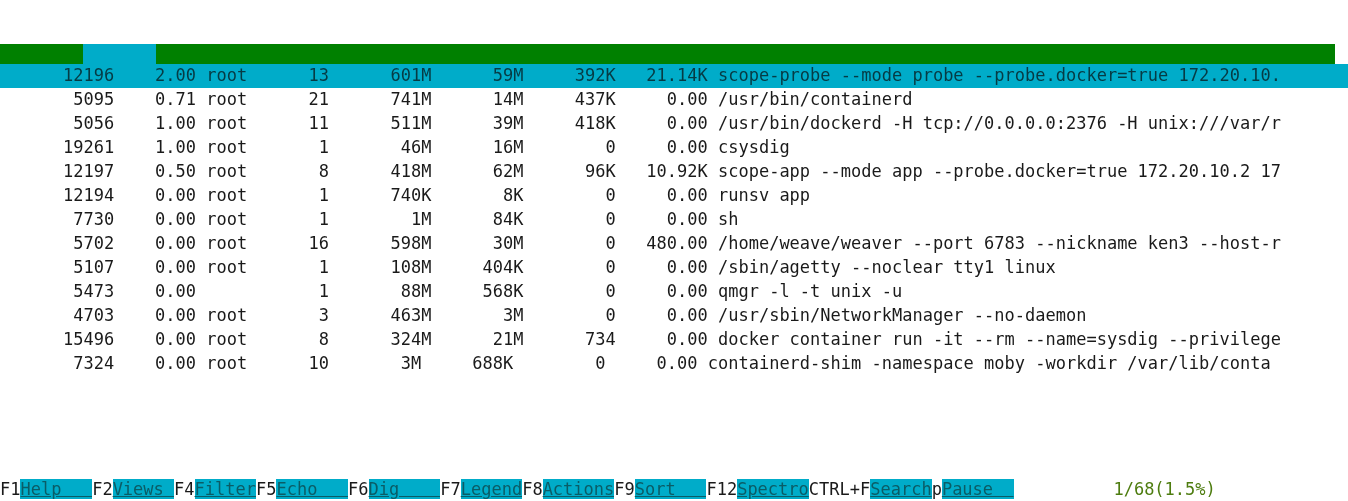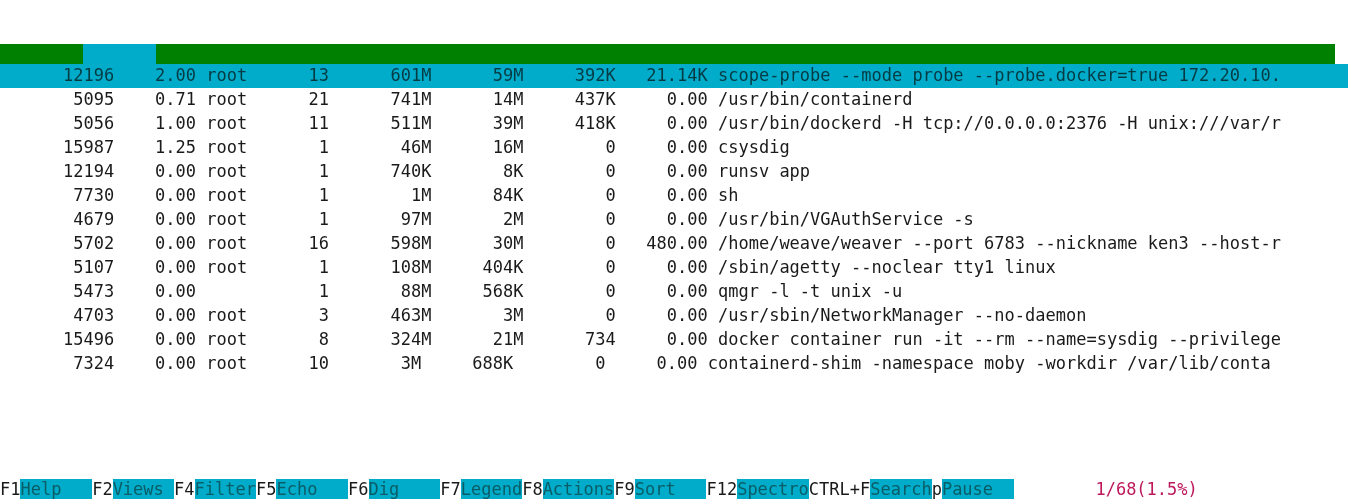--- a/index.html
+++ b/index.html
@@ -89,23 +89,25 @@
     background: #ffffff;
   }
   .fnbar .key {
     color: #1a1a1a;
     background: #ffffff;
     text-align: right;
   }
   .fnbar .act {
     color: #0a5c66;
     background: #00acc9;
+    text-decoration: underline;
   }
   .fnbar .counter {
-    color: #be185d;
+    color: #4d7c0f;
+    padding-left: 18px;
   }
 </style>
 </head>
 <body>
 
 <div class="screen">
 
   <div class="infoline">
     
   </div>
@@ -117,24 +119,24 @@
   <div class="headrow">
     <div class="headbg"></div>
     <div class="sortbg" id="sort-highlight" style="left: 82.8px; width: 73.6px;"></div>
     
   </div>
 
   <div class="rows" id="table-rows">
       <div class="row selected"><span class="cells">    12196    2.00 root      13      601M      59M     392K   21.14K scope-probe --mode probe --probe.docker=true 172.20.10.</span></div>
       <div class="row"><span class="cells">     5095    0.71 root      21      741M      14M     437K     0.00 /usr/bin/containerd</span></div>
       <div class="row"><span class="cells">     5056    1.00 root      11      511M      39M     418K     0.00 /usr/bin/dockerd -H tcp://0.0.0.0:2376 -H unix:///var/r</span></div>
-      <div class="row"><span class="cells">    15987    1.25 root       1       46M      16M        0     0.00 csysdig</span></div>
+      <div class="row"><span class="cells">    19261    1.00 root       1       46M      16M        0     0.00 csysdig</span></div>
+      <div class="row"><span class="cells">    12197    0.50 root       8      418M      62M      96K   10.92K scope-app --mode app --probe.docker=true 172.20.10.2 17</span></div>
       <div class="row"><span class="cells">    12194    0.00 root       1      740K       8K        0     0.00 runsv app</span></div>
       <div class="row"><span class="cells">     7730    0.00 root       1        1M      84K        0     0.00 sh</span></div>
-      <div class="row"><span class="cells">     4679    0.00 root       1       97M       2M        0     0.00 /usr/bin/VGAuthService -s</span></div>
       <div class="row"><span class="cells">     5702    0.00 root      16      598M      30M        0   480.00 /home/weave/weaver --port 6783 --nickname ken3 --host-r</span></div>
       <div class="row"><span class="cells">     5107    0.00 root       1      108M     404K        0     0.00 /sbin/agetty --noclear tty1 linux</span></div>
       <div class="row"><span class="cells">     5473    0.00            1       88M     568K        0     0.00 qmgr -l -t unix -u</span></div>
       <div class="row"><span class="cells">     4703    0.00 root       3      463M       3M        0     0.00 /usr/sbin/NetworkManager --no-daemon</span></div>
       <div class="row"><span class="cells">    15496    0.00 root       8      324M      21M      734     0.00 docker container run -it --rm --name=sysdig --privilege</span></div>
       <div class="row"><span class="cells">     7324    0.00 root      10       3M     688K        0     0.00 containerd-shim -namespace moby -workdir /var/lib/conta</span></div>
     </div>
 
   <div class="fnbar" id="function-bar"><span class="key">F1</span><span class="act">Help   </span><span class="key">F2</span><span class="act">Views </span><span class="key">F4</span><span class="act">Filter</span><span class="key">F5</span><span class="act">Echo   </span><span class="key">F6</span><span class="act">Dig    </span><span class="key">F7</span><span class="act">Legend</span><span class="key">F8</span><span class="act">Actions</span><span class="key">F9</span><span class="act">Sort   </span><span class="key">F12</span><span class="act">Spectro</span><span class="key">CTRL+F</span><span class="act">Search</span><span class="key">p</span><span class="act">Pause  </span><span class="counter">        1/68(1.5%)</span></div>
 

